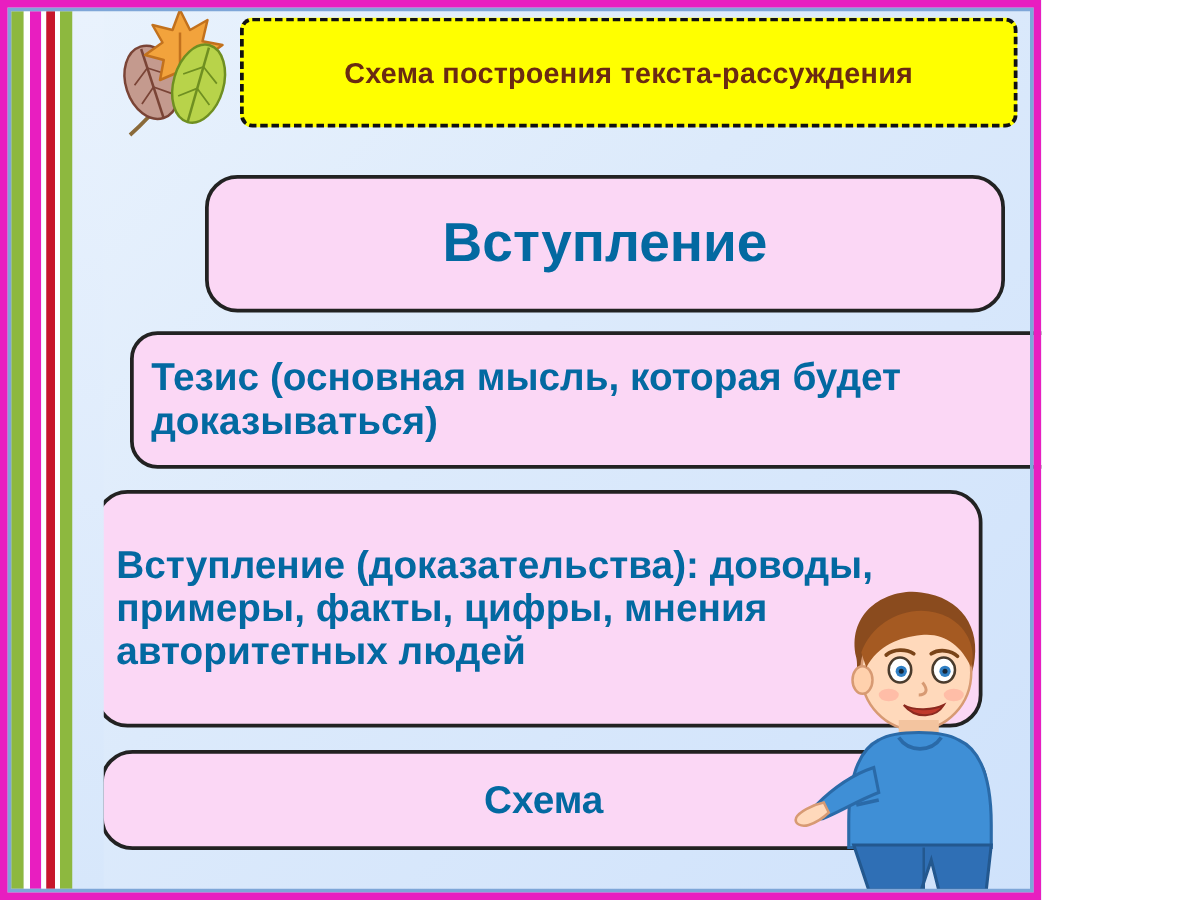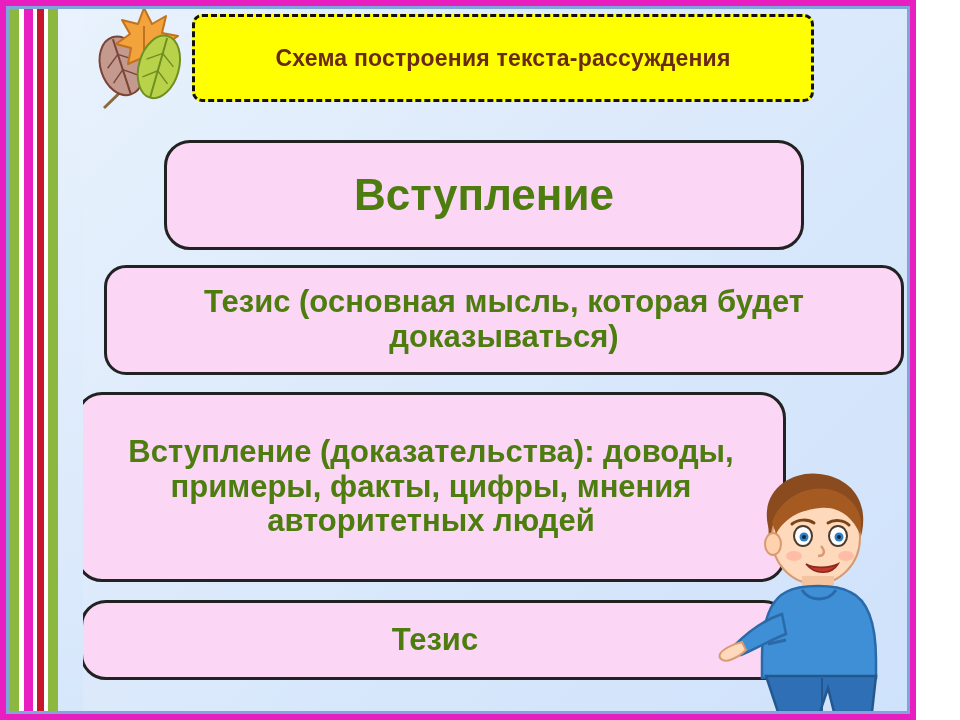--- a/index.html
+++ b/index.html
@@ -9,21 +9,21 @@
   body {
     width: 960px;
     height: 720px;
     overflow: hidden;
     font-family: "Liberation Sans", sans-serif;
     background: #ffffff;
   }
 
   .slide {
     position: relative;
-    width: 916px;
+    width: 833px;
     height: 720px;
     box-sizing: border-box;
     background: linear-gradient(135deg, #eaf3fd 0%, #dceafb 45%, #cfe2fb 100%);
     overflow: hidden;
   }
 
   
   .frame-outer {
     position: absolute;
     inset: 0;
@@ -98,22 +98,21 @@
 
   
   .box {
     position: absolute;
     background: #fbd7f5;
     border: 3px solid #222222;
     box-sizing: border-box;
     display: flex;
     align-items: center;
     justify-content: center;
-    text-align: center;
-    color: #4d7c0f;
+    color: #0369a1;
     font-weight: bold;
     z-index: 18;
   }
   .box .label { padding: 0 14px; line-height: 1.12; }
 
   #box-intro {
     left: 164px;
     top: 140px;
     width: 640px;
     height: 110px;
@@ -205,21 +204,21 @@
 
   <div class="box" id="box-thesis">
     <span class="label">Тезис (основная мысль, которая будет доказываться)</span>
   </div>
 
   <div class="box" id="box-arguments">
     <span class="label">Вступление (доказательства): доводы, примеры, факты, цифры, мнения авторитетных людей</span>
   </div>
 
   <div class="box" id="box-conclusion">
-    <span class="label">Тезис</span>
+    <span class="label">Схема</span>
   </div>
 
   <div class="boy">
     <svg viewBox="0 0 190 250" width="190" height="250" aria-hidden="true">
 
       <path d="M52 62 C44 26 76 6 104 10 C136 14 152 38 146 68 C142 88 132 92 124 86 C120 60 96 52 74 60 C64 64 58 74 56 84 C50 82 54 70 52 62 Z" fill="#8a4b1e"></path>
 
       <ellipse cx="100" cy="74" rx="44" ry="46" fill="#ffd9bb" stroke="#d79a73" stroke-width="2"></ellipse>
 
       <ellipse cx="57" cy="80" rx="8" ry="11" fill="#ffd1ad" stroke="#d79a73" stroke-width="2"></ellipse>

